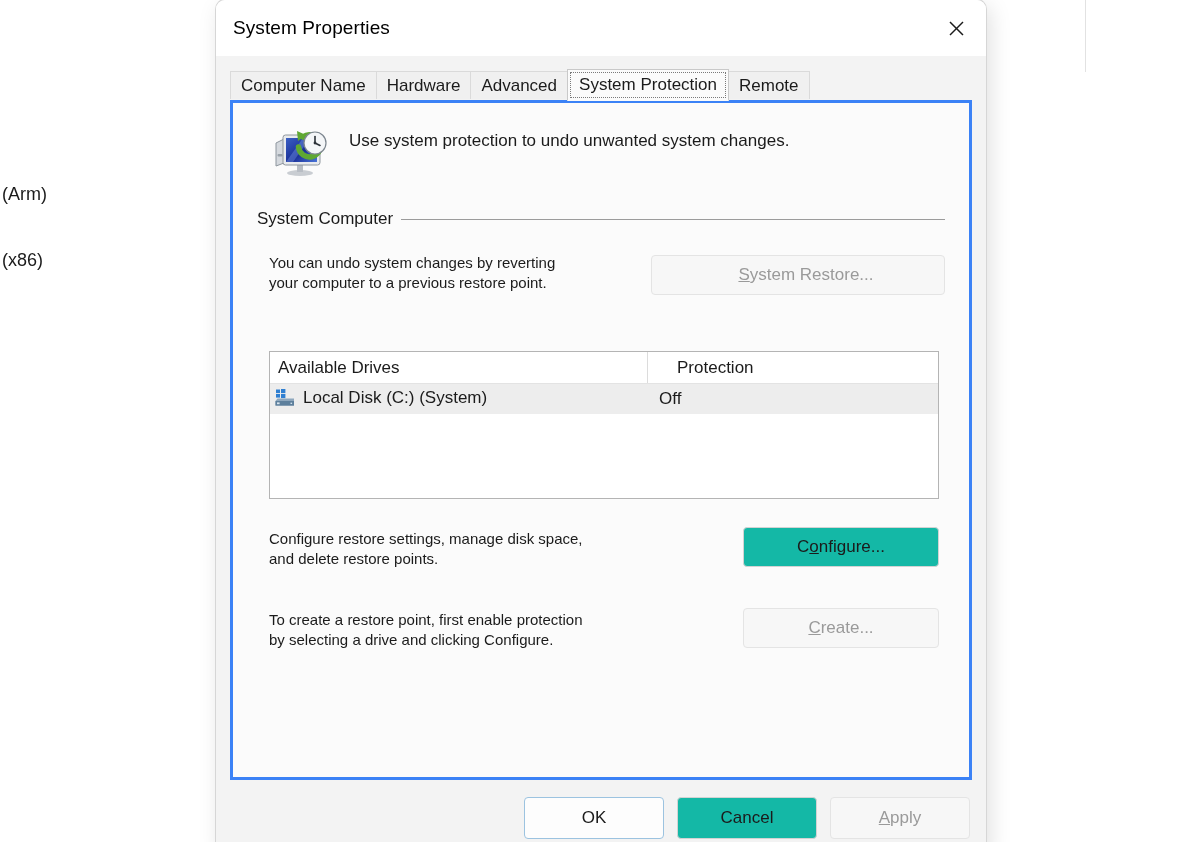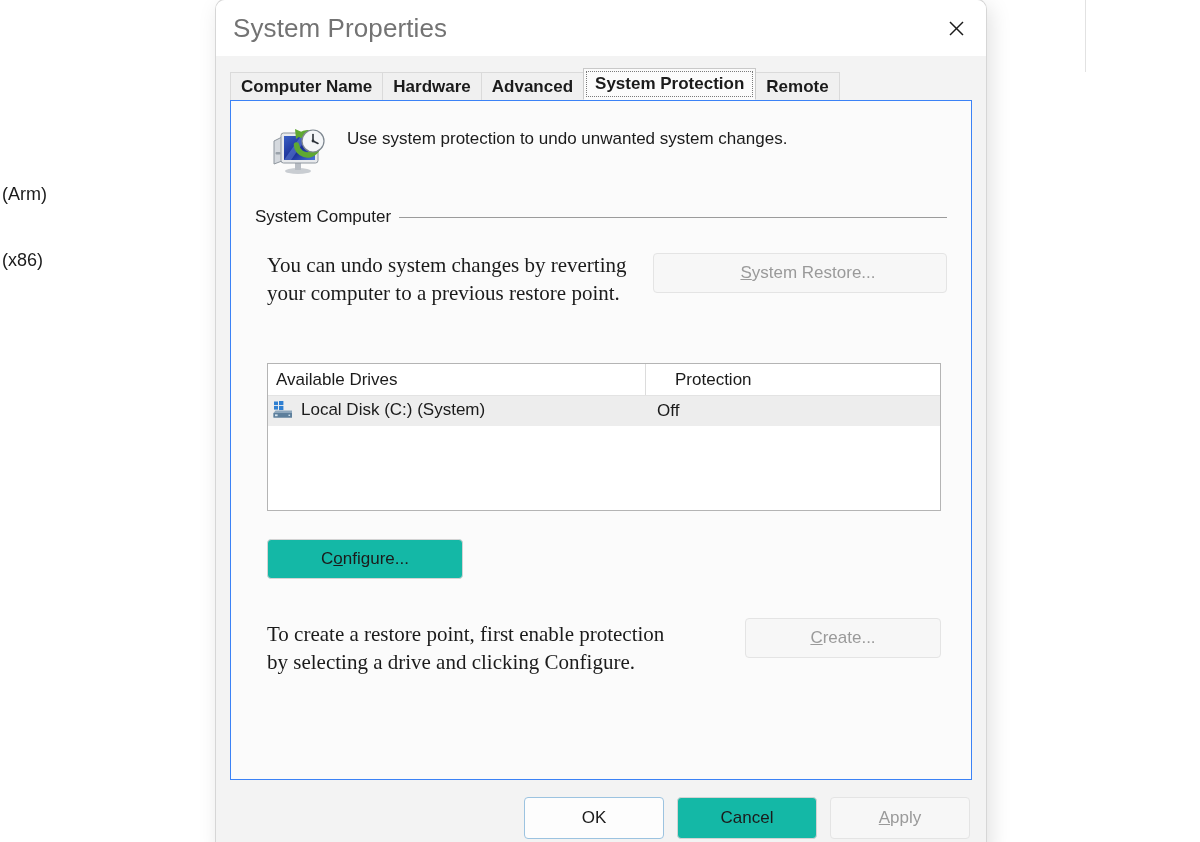--- a/index.html
+++ b/index.html
@@ -59,22 +59,22 @@
     height: 56px;
     background: #ffffff;
     flex: 0 0 auto;
     display: flex;
     align-items: center;
     justify-content: space-between;
     padding: 0 0 0 17px;
     position: relative;
   }
   #dialog-title {
-    font-size: 26px;
-    color: #737373;
+    font-size: 19px;
+    color: #000000;
     letter-spacing: 0.1px;
   }
   #close-button {
     width: 47px;
     height: 40px;
     display: flex;
     align-items: center;
     justify-content: center;
     margin-right: 6px;
     border-radius: 3px;
@@ -90,24 +90,23 @@
     flex-direction: column;
     padding: 0;
     min-height: 0;
   }
 
   
   #tab-strip {
     margin: 14px 0 0 14px;
     height: 30px;
     display: flex;
-    align-items: flex-end;
+    align-items: center;
     position: relative;
     z-index: 2;
-    font-weight: bold;
   }
   .tab {
     height: 27px;
     line-height: 27px;
     padding: 0 10px;
     font-size: 17px;
     color: #1b1b1b;
     background: #f0f0f0;
     border: 1px solid #dadada;
     border-bottom: none;
@@ -129,21 +128,21 @@
     position: absolute;
     inset: 2px;
     border: 1px dotted #7a7a7a;
     pointer-events: none;
   }
 
   
   #tab-page {
     flex: 1 1 auto;
     background: #fbfbfb;
-    border: 1px solid #3b82f6;
+    border: 3px solid #3b82f6;
     margin: 0 14px 0 14px;
     position: relative;
     z-index: 1;
     padding: 0 18px;
     min-height: 0;
   }
 
   
   #protection-header {
     display: flex;
@@ -183,25 +182,24 @@
     height: 1px;
     background: #9b9b9b;
   }
 
   .row {
     display: flex;
     align-items: flex-start;
     justify-content: space-between;
   }
   .row-text {
-    font-size: 21px;
+    font-size: 15px;
     color: #1b1b1b;
     line-height: 1.34;
     padding-top: 2px;
-    font-family: Liberation Serif, serif;
   }
 
   
   .btn {
     font-family: "Liberation Sans", sans-serif;
     font-size: 17px;
     color: #1b1b1b;
     background: #14b8a6;
     border: 1px solid #d3d3d3;
     border-radius: 4px;
@@ -428,20 +426,24 @@
                 <rect x="3" y="14.4" width="2.6" height="1.8" fill="#d7e4ee"></rect>
                 <rect x="16.5" y="14.6" width="1.6" height="1.4" fill="#cfe0ec"></rect>
               </svg>
               <span>Local Disk (C:) (System)</span>
             </div>
             <div class="col-protection">Off</div>
           </div>
         </div>
 
         <div class="row" id="configure-row" style="padding-left:12px; padding-right:6px;">
+          <div class="row-text">
+            <div>Configure restore settings, manage disk space,</div>
+            <div>and delete restore points.</div>
+          </div>
           <div class="btn" id="configure-button">
             <span><span>C</span><u>o</u><span>nfigure...</span></span>
           </div>
         </div>
 
         <div class="row" id="create-row" style="padding-left:12px; padding-right:6px;">
           <div class="row-text">
             <div>To create a restore point, first enable protection</div>
             <div>by selecting a drive and clicking Configure.</div>
           </div>

